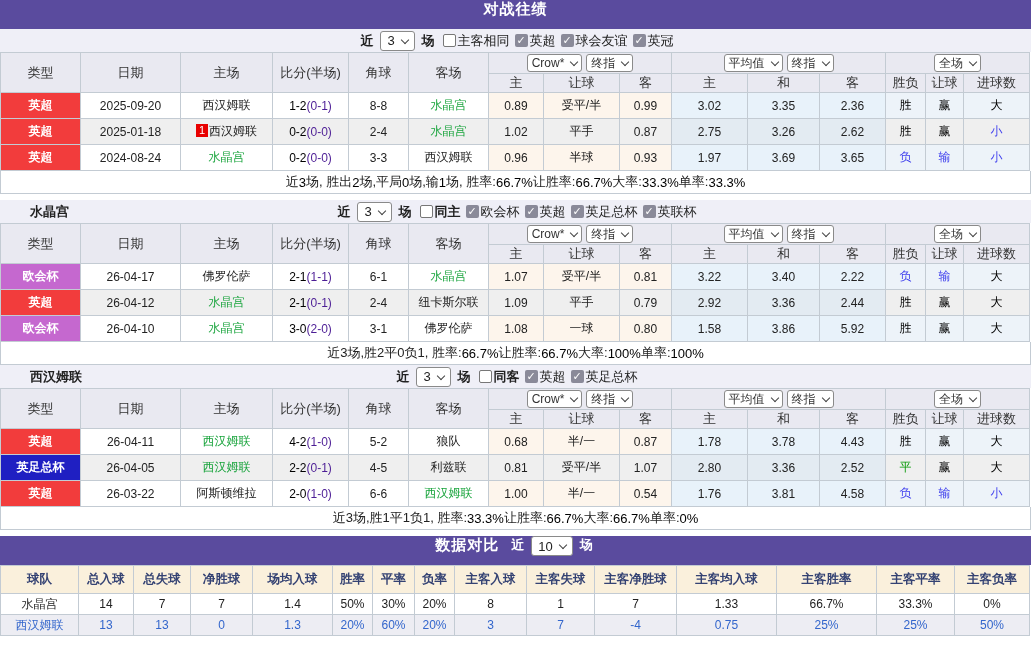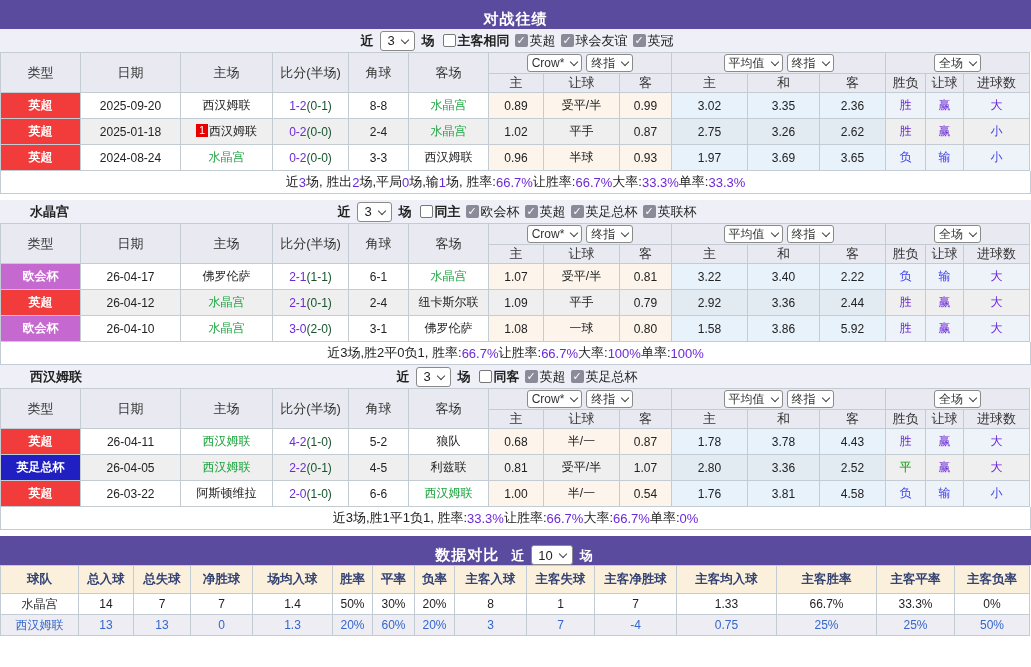--- a/index.html
+++ b/index.html
@@ -1,19 +1,19 @@
 <!DOCTYPE html>
 <html><head>
 <meta charset="utf-8">
 <style>
   *{margin:0;padding:0;box-sizing:border-box}
   html,body{width:1031px;background:#fff;font-family:"Liberation Sans","DejaVu Sans",sans-serif;color:#222}
   .page{width:1031px;height:667px;overflow:hidden;display:flex;flex-direction:column}
   
-  .bar{background:#5a4b9e;color:#fff;height:29px;display:flex;align-items:flex-end;justify-content:center;position:relative;flex-shrink:0}
+  .bar{background:#5a4b9e;color:#fff;height:29px;display:flex;align-items:flex-start;justify-content:center;position:relative;flex-shrink:0}
   .bar-title{font-weight:bold;font-size:15px;letter-spacing:1px}
   
   .filter-row{background:#efeff7;height:23px;display:flex;align-items:center;justify-content:center;font-size:13px;position:relative;flex-shrink:0}
   .team-label{position:absolute;left:30px;font-weight:bold;font-size:13px;color:#222}
   .flt-b{font-weight:bold;margin:0 3px}
   .select{display:inline-flex;align-items:center;background:#fff;border:1px solid #8a8a8a;border-radius:3px;height:20px;padding:0 6px;margin:0 4px;font-size:13px;cursor:default}
   .caret{display:inline-block;width:6px;height:6px;border-right:1.7px solid #444;border-bottom:1.7px solid #444;transform:rotate(45deg);margin-left:7px;position:relative;top:-1px}
   .cb{display:inline-block;width:13px;height:13px;border-radius:2px;vertical-align:-2px;margin-left:5px}
   .cb-off{background:#fff;border:1px solid #777}
   .cb-on{background:#8a8a99;color:#fff;font-size:11px;line-height:13px;text-align:center;font-weight:bold}
@@ -22,22 +22,22 @@
   table{border-collapse:collapse;table-layout:fixed;width:825px;flex-shrink:0}
   th,td{border:1px solid #c3cbd3;text-align:center;font-size:12px;white-space:nowrap;overflow:hidden;padding:0}
   thead th{background:#e9e9f1;color:#333;font-weight:normal;font-size:13px}
   .grp-th{height:21px}
   .sub-th{height:18px;font-size:12px}
   .grp-th .select{height:18px;font-size:12px;margin:0 2px;padding:0 4px}
   tbody tr{height:26px}
   tbody tr:nth-child(even){background:#efefef}
   td.league{color:#fff;font-weight:bold;font-size:12px}
   .lg-red{background:#f23c3c}.lg-orchid{background:#c568cf}.lg-blue{background:#1f1fc2}
-  .t-green{color:#16a33a}.t-dark{color:#222}.t-red{color:#6d28d9}.t-blue{color:#4040ee}.t-grn2{color:#0a9a0a}
-  .half{color:#14532d}
+  .t-green{color:#16a33a}.t-dark{color:#222}.t-red{color:#000000}.t-blue{color:#4040ee}.t-grn2{color:#0a9a0a}
+  .half{color:#4c1d95}
   tr:nth-child(odd) td.g1{background:#fdf5ec}
   tr:nth-child(odd) td.g2{background:#e8f2fa}
   tr:nth-child(odd) td.g3{background:#edf3f9}
   tr:nth-child(even) td.g2{background:#e3ebf2}
   .badge1{display:inline-block;background:#e80000;color:#fff;font-size:11px;line-height:13px;width:12px;height:13px;margin-right:1px;vertical-align:1px}
   
   .summary{height:23px;display:flex;align-items:center;justify-content:center;font-size:13px;border:1px solid #c3cbd3;border-top:none;flex-shrink:0}
   .gap{height:6px;flex-shrink:0}
   
   .radio{display:inline-block;width:12px;height:12px;border-radius:50%;vertical-align:-1px;margin:0 4px 0 14px}
@@ -63,21 +63,21 @@
     <span class="bar-title">对战往绩</span>
   </div>
   <div class="filter-row" id="h2h-filter">
       <span class="flt-b">近</span>
       <span class="select">
         <span>3</span>
         <i class="caret"></i>
       </span>
       <span class="flt-b">场</span>
       <span class="cb cb-off"></span>
-      <span class="cb-lbl" style="font-weight:bold">主客相同</span>
+      <span class="cb-lbl" style="font-weight:normal">主客相同</span>
       <span class="cb cb-on">✓</span>
       <span class="cb-lbl">英超</span>
       <span class="cb cb-on">✓</span>
       <span class="cb-lbl">球会友谊</span>
       <span class="cb cb-on">✓</span>
       <span class="cb-lbl">英冠</span>
     </div>
   <table id="h2h-table">
       <colgroup>
         <col style="width:80px">

